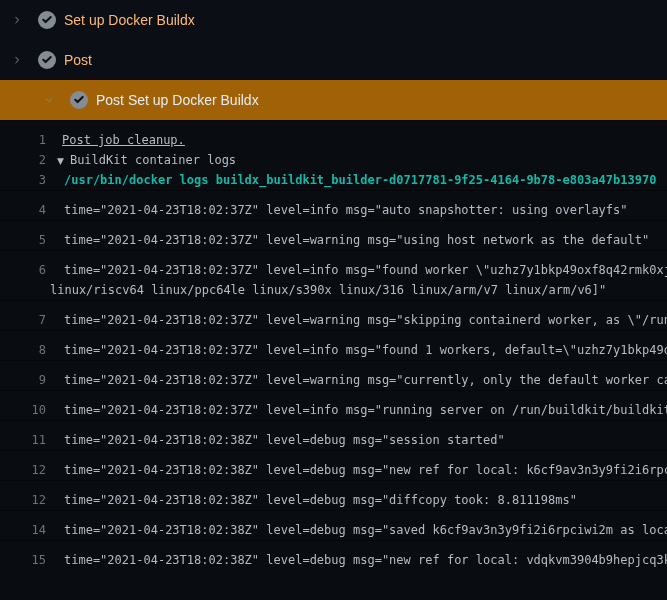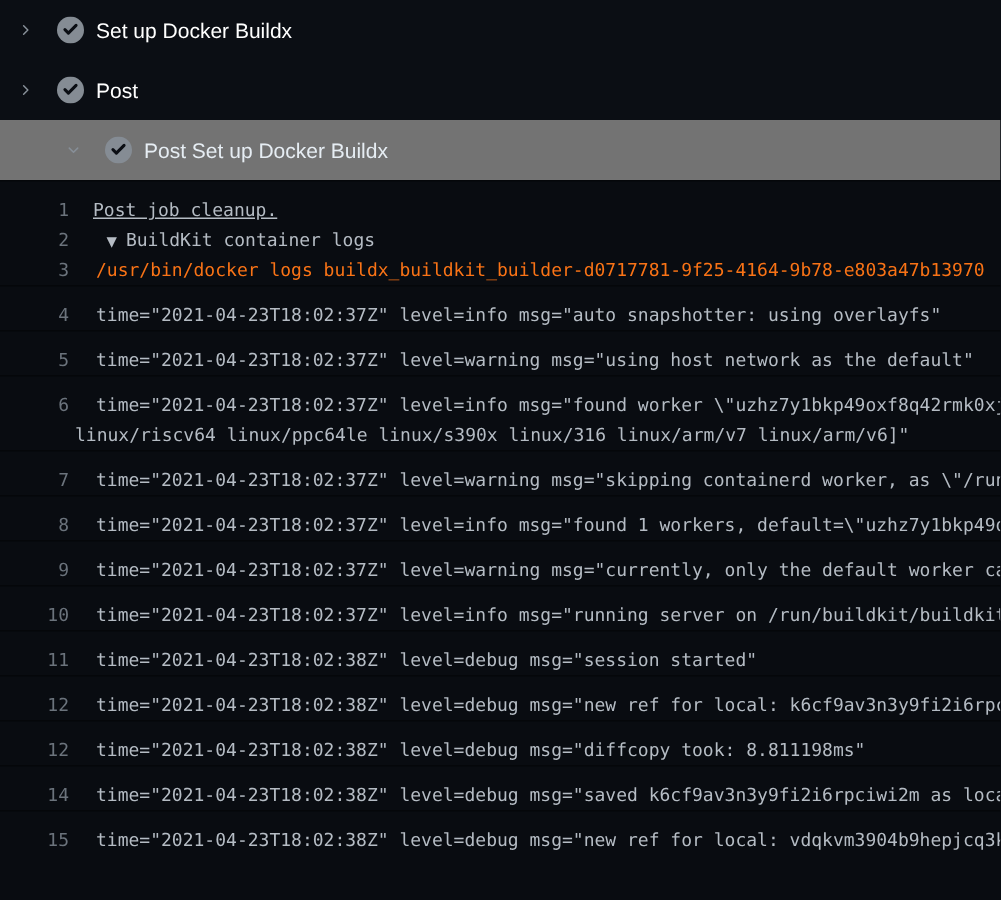--- a/index.html
+++ b/index.html
@@ -22,42 +22,42 @@
   
   .steps { flex: 0 0 auto; }
   .section {
     height: 40px;
     display: flex;
     align-items: center;
     padding-left: 12px;
     cursor: pointer;
     box-sizing: border-box;
   }
-  .section.expanded { background: #737373; padding-left: 44px; }
+  .section.expanded { background: #a16207; padding-left: 44px; }
   .chev {
     width: 10px;
     height: 14px;
     display: inline-flex;
     align-items: center;
     justify-content: center;
     flex: 0 0 10px;
   }
   .chev svg { display: block; }
   .section.expanded .chev svg { transform: rotate(90deg); }
   .check {
     margin-left: 16px;
     width: 18px;
     height: 18px;
     flex: 0 0 18px;
     display: inline-flex;
   }
   .label {
     margin-left: 8px;
     font-size: 14px;
-    color: #ffffff;
+    color: #fdba74;
     white-space: nowrap;
   }
   .section.expanded .label { color: #e6edf3; font-weight: 500; }
 
   
   .log {
     flex: 1 1 auto;
     background: #090c11;
     border-top: 1px solid #05070a;
     padding-top: 9px;
@@ -76,23 +76,23 @@
   .num {
     flex: 0 0 46px;
     width: 46px;
     text-align: right;
     color: #6b737c;
     cursor: pointer;
     user-select: none;
   }
   .txt { margin-left: 18px; }
   .row.plain .txt { margin-left: 16px; text-decoration: underline; }
-  .row.group .txt { margin-left: 25px; }
+  .row.group .txt { margin-left: 11px; }
   .row.cont  .txt { margin-left: 4px; }
-  .row.command .txt { color: #f97316; font-weight: 400; }
+  .row.command .txt { color: #14b8a6; font-weight: 700; }
   .tri {
     display: none;
     font-family: "DejaVu Sans", sans-serif;
     font-size: 9px;
     margin-right: 6px;
     color: #b5bcc4;
   }
   .row.group .tri { display: inline; }
 </style>
 </head>

